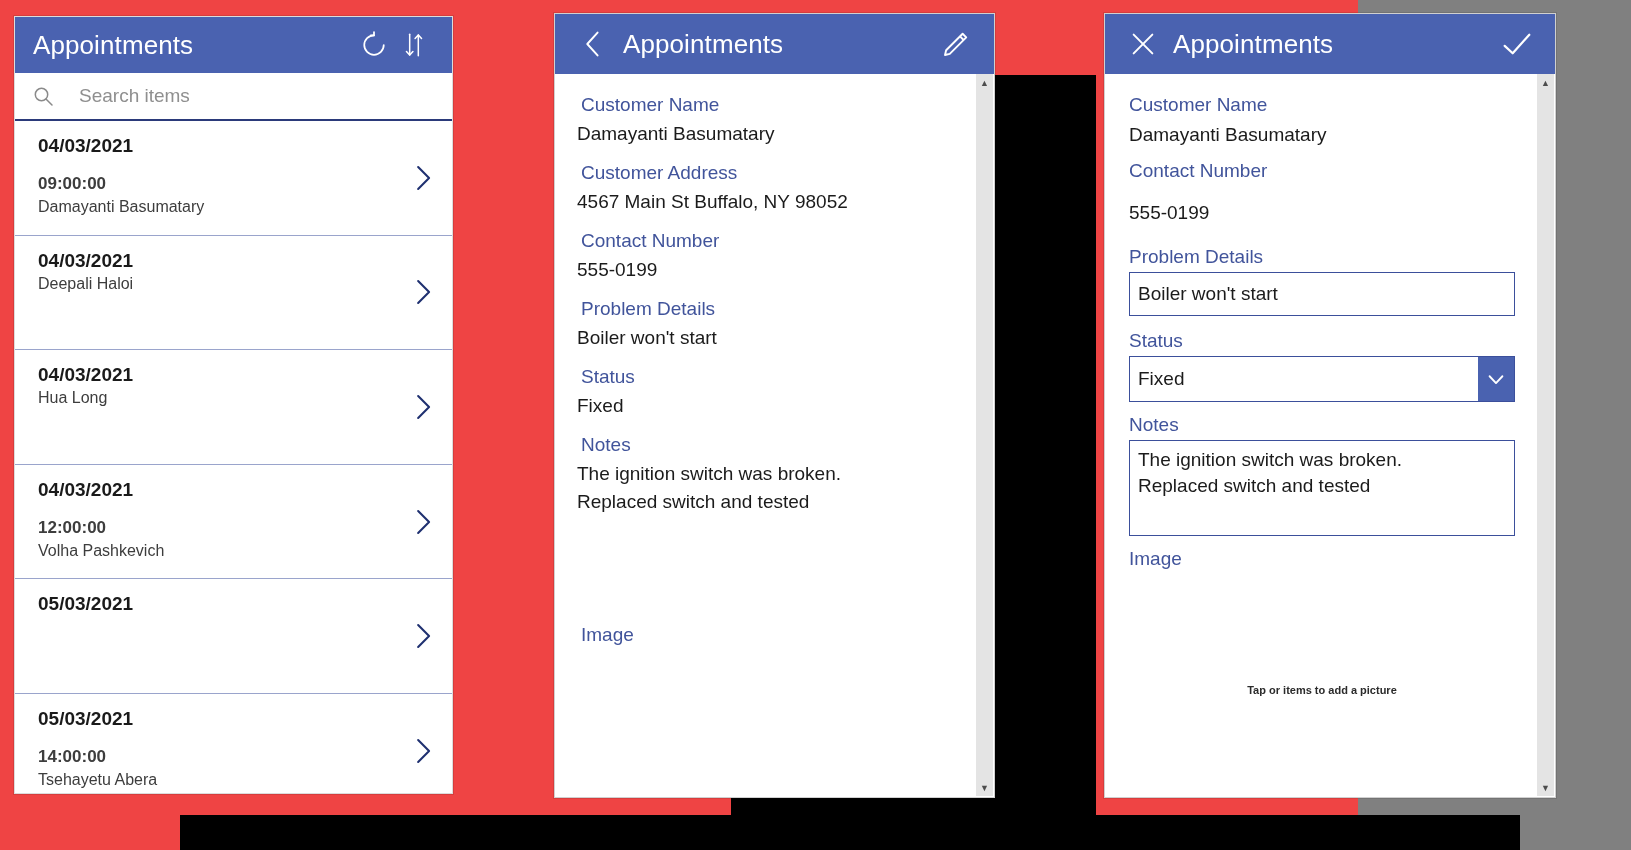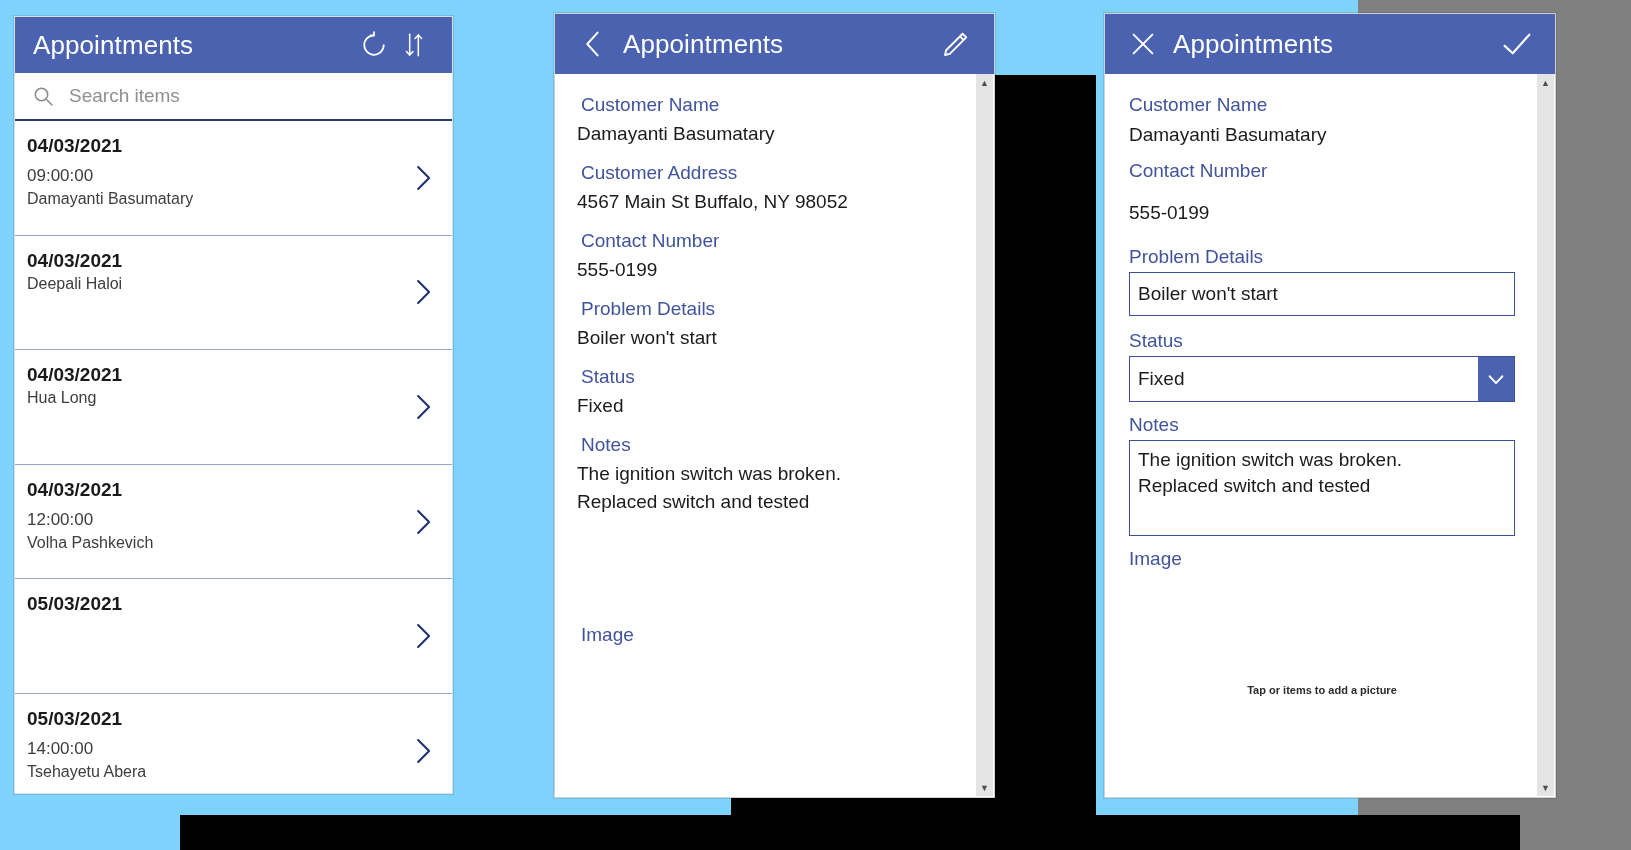--- a/index.html
+++ b/index.html
@@ -3,21 +3,21 @@
 <meta charset="utf-8">
 <style>
   * { box-sizing: border-box; }
   html, body {
     margin: 0; padding: 0;
     width: 1631px; height: 850px;
     background: #808080;
     font-family: "Liberation Sans", sans-serif;
     overflow: hidden;
   }
-  .stage { position: relative; width: 1358px; height: 850px; background: #7dd3fc; }
+  .stage { position: relative; width: 1358px; height: 850px; background: #ef4444; }
 
   
   .backdrop-a { position: absolute; left: 731px; top: 75px; width: 365px; height: 775px; background: #000; }
   .backdrop-b { position: absolute; left: 180px; top: 815px; width: 1340px; height: 35px; background: #000; }
 
   
   .panel { position: absolute; background: #ffffff; }
   .panel-shadow { box-shadow: 0 0 0 1px rgba(0,0,0,.10); }
 
   .appbar {
@@ -51,35 +51,35 @@
     border-bottom: 2px solid #2b3a7a;
     background: #fff;
   }
   .search-icon { width: 26px; height: 26px; flex: 0 0 auto; color: #8a8a8a; display:flex; align-items:center;}
   .search-input {
     border: none; outline: none;
     font-family: "Liberation Sans", sans-serif;
     font-size: 19px;
     color: #333;
     flex: 1 1 auto;
-    margin-left: 10px;
+    margin-left: 20px;
     background: transparent;
   }
   .search-input::placeholder { color: #8f8f8f; }
 
   .list-scroll { height: calc(100% - 56px - 50px); overflow: hidden; background: #fff; }
   .list-item {
     position: relative;
     height: 114.6px;
     border-bottom: 1.5px solid #9aa4cc;
-    padding: 12px 50px 0 12px;
+    padding: 12px 50px 0 23px;
     background: #fff;
   }
   .li-date { font-size: 19px; font-weight: 700; color: #1a1a1a; line-height: 25px; }
-  .li-time { font-size: 17px; color: #3d3d3d; line-height: 24px; margin-top: 6px; }
+  .li-time { font-size: 17px; color: #3d3d3d; line-height: 24px; margin-top: 14px; font-weight: bold; }
   .li-name { font-size: 16px; color: #3d3d3d; line-height: 22px; }
   .li-chevron {
     position: absolute; right: 14px; top: 50%; transform: translateY(-50%);
     width: 30px; height: 34px; color: #1f3070;
   }
 
   
   #panel-detail { left: 554px; top: 13px; width: 441px; height: 785px; border: 1px solid #d0d0d0; background: #fff; }
   #panel-detail .appbar { height: 60px; }
   .detail-body {

